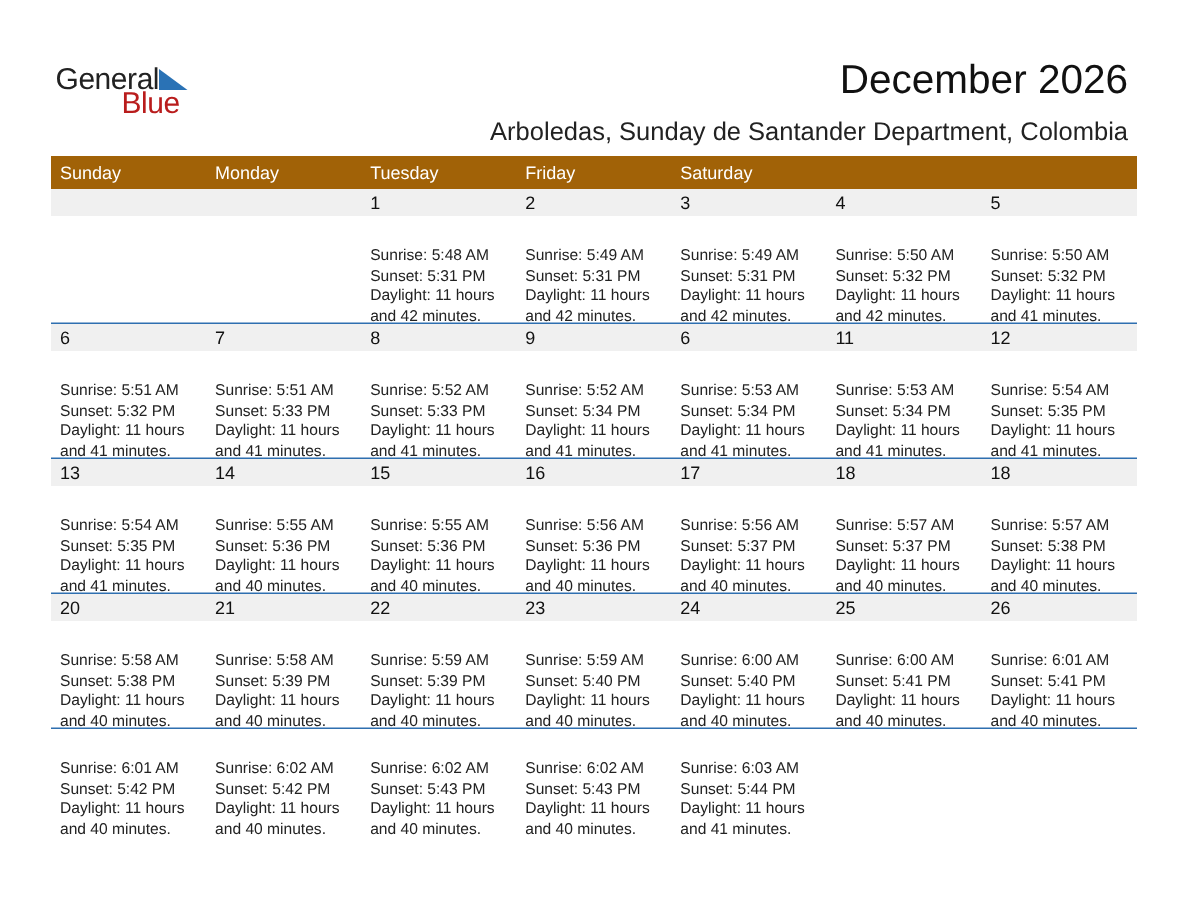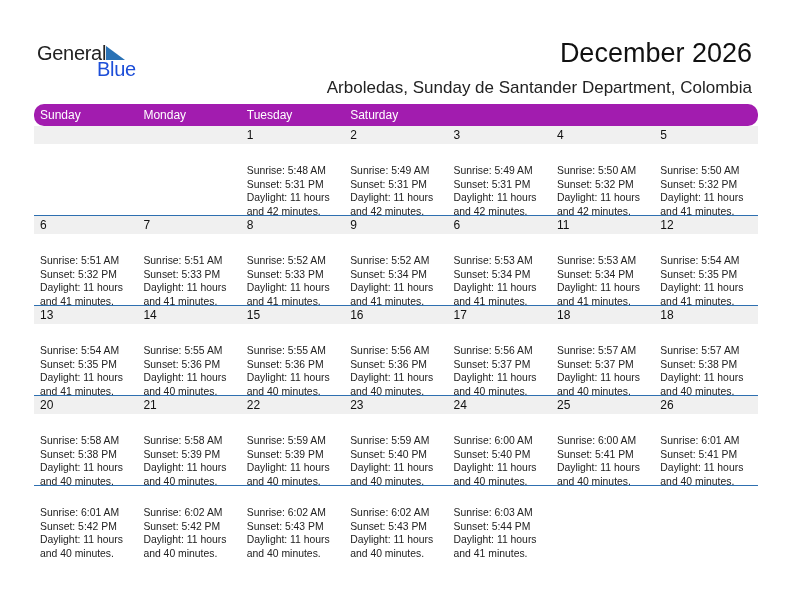--- a/index.html
+++ b/index.html
@@ -1,24 +1,24 @@
 <!DOCTYPE html>
 <html><head>
 <meta charset="utf-8">
 <style>
   html, body { margin:0; padding:0; background:#ffffff; }
   body { width:792px; height:612px; position:relative; font-family:"Liberation Sans", sans-serif; color:#111; overflow:hidden; }
   .logo { position:absolute; left:37px; top:42px; width:100px; height:40px; }
   .logo .general { position:absolute; left:0; top:0; font-size:20px; color:#222; letter-spacing:-0.3px; }
-  .logo .blue { position:absolute; left:60px; top:16px; font-size:20px; color:#1d4ed8; letter-spacing:-0.3px; }
+  .logo .blue { position:absolute; left:44px; top:16px; font-size:20px; color:#b91c1c; letter-spacing:-0.3px; }
   .logo svg { position:absolute; left:69px; top:4px; }
   .title { position:absolute; right:40px; top:38px; font-size:27px; color:#111; }
   .subtitle { position:absolute; right:40px; top:78px; font-size:17px; color:#222; }
   .cal { position:absolute; left:34px; top:104px; width:724px; }
-  .hdr { display:flex; background:#a21caf; height:22px;border-radius:10px; }
+  .hdr { display:flex; background:#a16207; height:22px; }
   .hdr div { width:103.4px; color:#fff; font-size:12px; line-height:22px; padding-left:6px; box-sizing:border-box; }
   .week { border-top:1px solid #2e6fb0; height:89px; }
   .week.first { border-top:none; height:89px; }
   .numrow { display:flex; background:#f0f0f0; height:18px; }
   .numrow div { width:103.4px; font-size:12px; line-height:18px; padding-left:6px; box-sizing:border-box; color:#111; }
   .inforow { display:flex;margin-top:20px; }
   .cell { width:103.4px; padding-left:6px; box-sizing:border-box; font-size:10.4px; line-height:13.6px; color:#222; }
   .cell span { display:block; white-space:nowrap; }
 </style>
 </head>
@@ -33,20 +33,21 @@
 </div>
 
 <div class="title">December 2026</div>
 <div class="subtitle">Arboledas, Sunday de Santander Department, Colombia</div>
 
 <div class="cal">
   <div class="hdr" id="hdr">
       <div>Sunday</div>
       <div>Monday</div>
       <div>Tuesday</div>
+      <div>Friday</div>
       <div>Saturday</div>
     </div>
   <div id="weeks">
       <div class="week first">
         <div class="numrow">
           <div></div>
           <div></div>
           <div>1</div>
           <div>2</div>
           <div>3</div>

